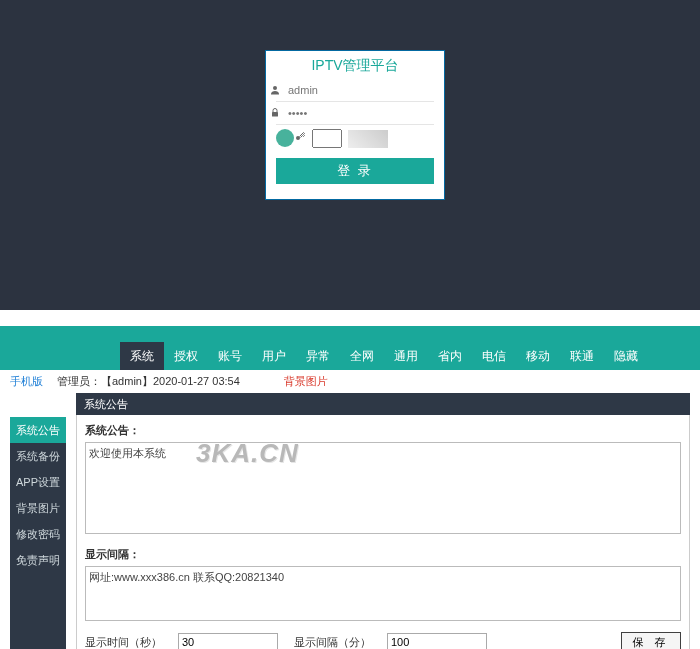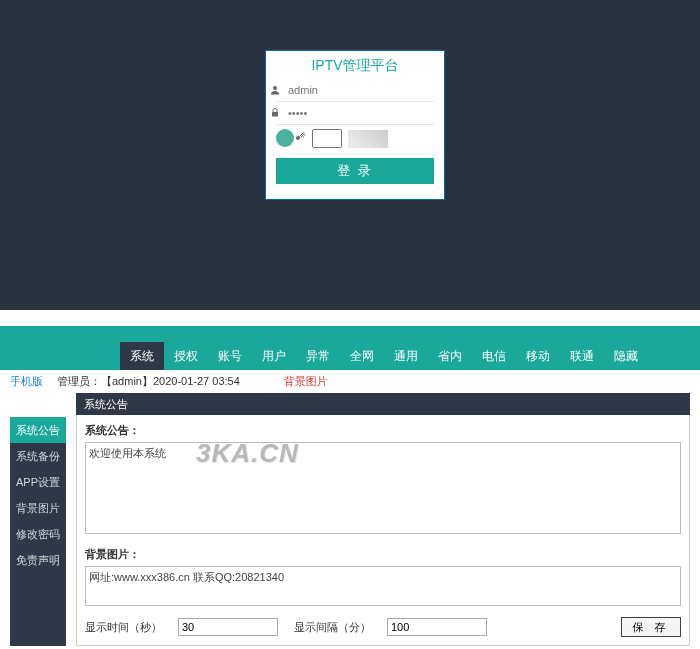--- a/index.html
+++ b/index.html
@@ -34,21 +34,21 @@
   .main-layout { display: flex; width: 700px; padding: 0 10px 10px 10px; gap: 0; }
   .sidebar { width: 56px; display: flex; flex-direction: column; background: #2e3846; margin-top: 24px; }
   .side-item { height: 26px; line-height: 26px; text-align: center; color: #cfd8dc; font-size: 11px; cursor: pointer; }
   .side-item.active { background: #1aa89a; color: #fff; }
 
   .content { flex: 1; margin-left: 10px; position: relative; }
   .panel-header { background: #2e3846; color: #fff; height: 22px; line-height: 22px; padding: 0 8px; font-size: 11px; }
   .panel-body { border: 1px solid #ccc; border-top: none; padding: 8px; }
   .field-label { font-size: 11px; font-weight: bold; color: #333; margin-bottom: 4px; }
   .textarea { width: 100%; height: 92px; border: 1px solid #bbb; font-size: 11px; padding: 3px; resize: none; font-family: inherit; color: #444; }
-  .textarea.short { height: 40px; }
+  .textarea.short { height: 55px; }
   .spacer-v { height: 10px; }
 
   .bottom-row { display: flex; align-items: center; gap: 16px; padding: 8px 0 0 0; }
   .bottom-row .lbl { font-size: 11px; color: #333; white-space: nowrap; }
   .bottom-row input[type=text] { width: 100px; height: 18px; border: 1px solid #aaa; font-size: 11px; padding: 0 3px; }
   .save-btn { margin-left: auto; width: 60px; height: 20px; border: 1px solid #404040; background: #f5f5f5; font-size: 11px; cursor: pointer; letter-spacing: 4px; }
 
   .watermark { position: absolute; left: 120px; top: 45px; font-size: 26px; font-weight: bold; font-style: italic; color: #b8b8b8; text-shadow: 1px 1px 0 #e6e6e6; pointer-events: none; letter-spacing: 1px; }
 </style>
 </head>
@@ -127,21 +127,21 @@
       <div class="side-item">免责声明</div>
     </div>
 
   <div class="content">
     <div class="watermark">3KA.CN</div>
     <div class="panel-header">系统公告</div>
     <div class="panel-body">
       <div class="field-label">系统公告：</div>
       <textarea class="textarea" style="">欢迎使用本系统</textarea>
       <div class="spacer-v"></div>
-      <div class="field-label">背景图片：</div>
+      <div class="field-label">显示间隔：</div>
       <textarea class="textarea short" style="">网址:www.xxx386.cn 联系QQ:20821340</textarea>
       <div class="bottom-row">
         <span class="lbl">显示时间（秒）</span>
         <input type="text" value="30" style="">
         <span class="lbl">显示间隔（分）</span>
         <input type="text" value="100" style="">
         <button class="save-btn">保 存</button>
       </div>
     </div>
   </div>

